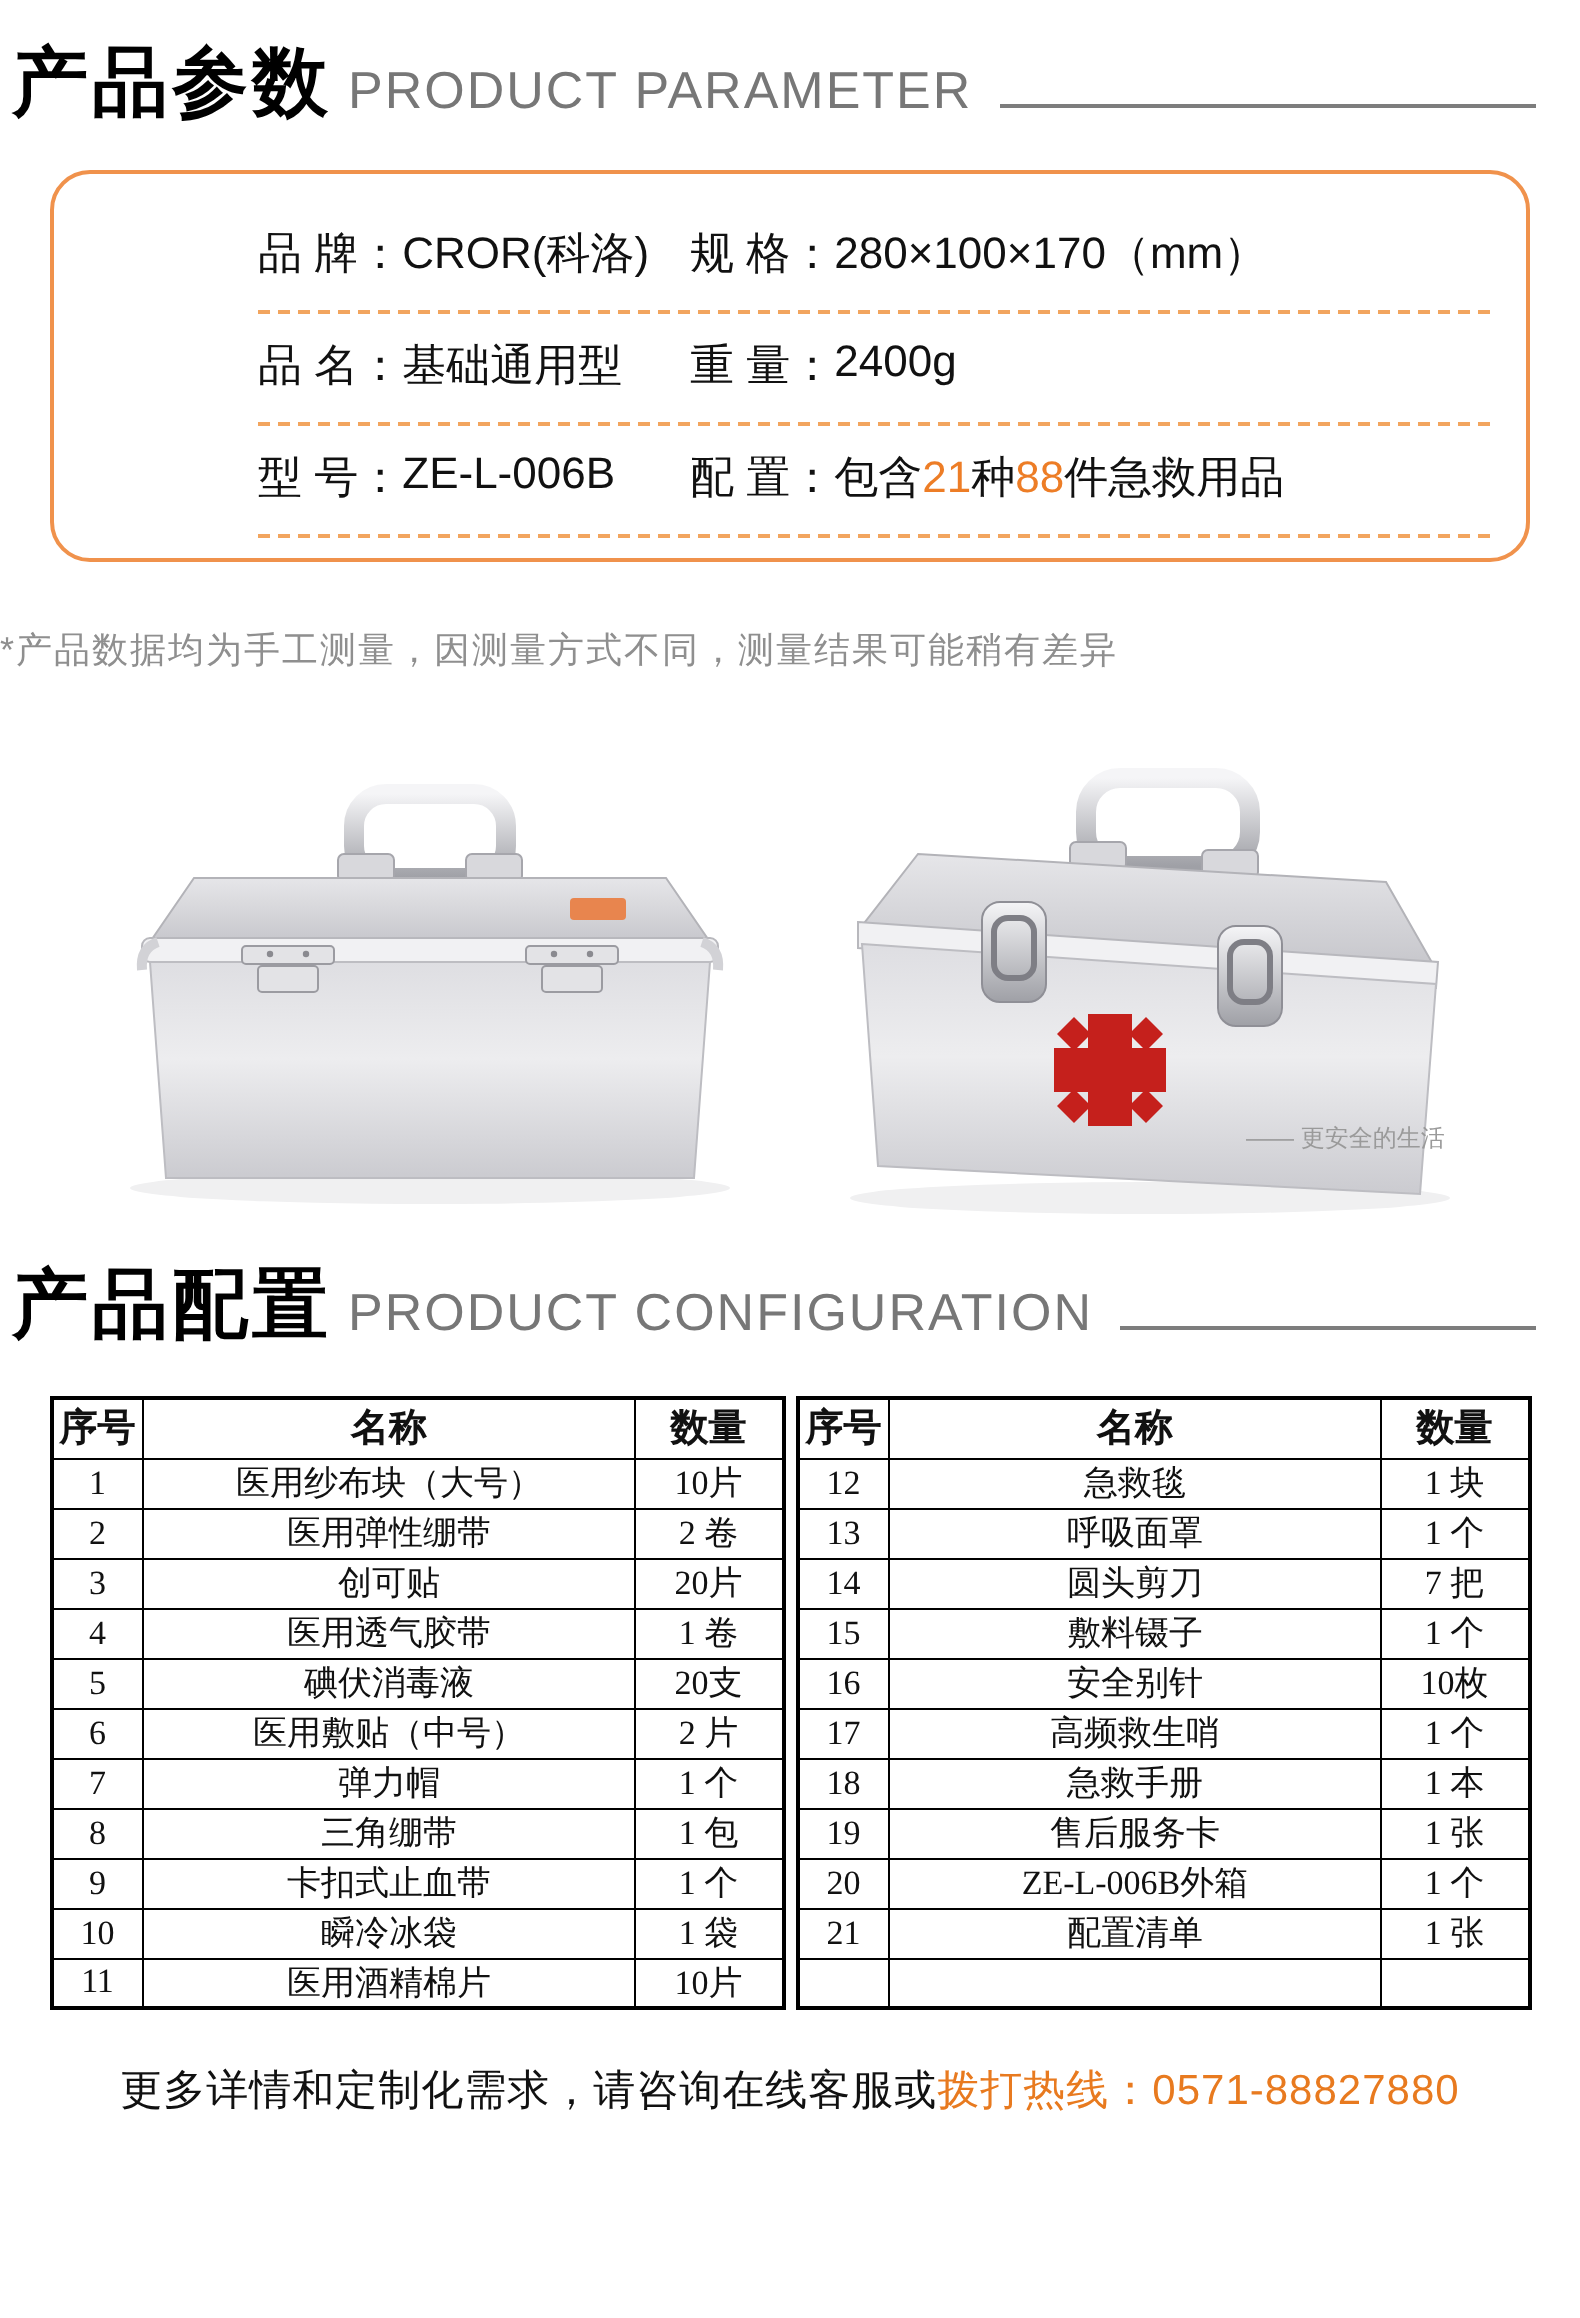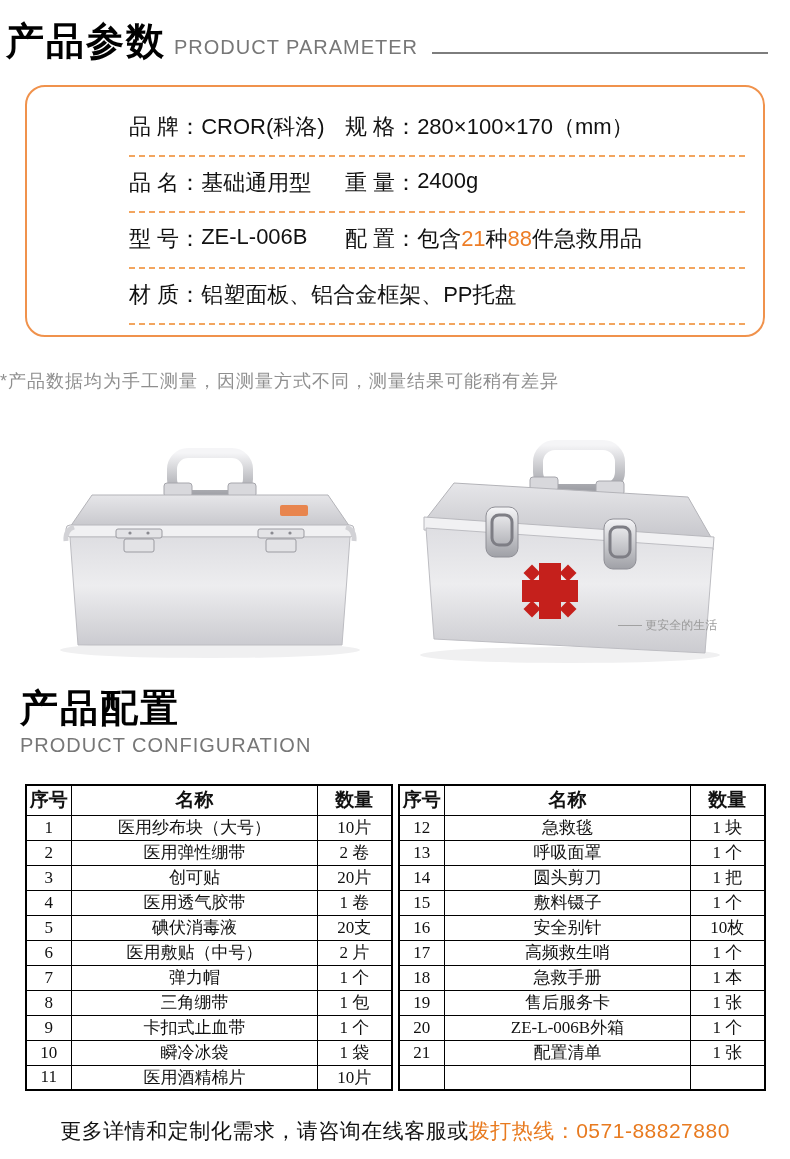--- a/index.html
+++ b/index.html
@@ -6,44 +6,44 @@
   body {
     width:790px; background:#fff;
     font-family:"Liberation Sans","DejaVu Sans",sans-serif;
     color:#111;
   }
   .page { position:relative; width:790px; height:1159px; background:#fff; overflow:hidden; }
 
   
   .sec-head { display:flex; align-items:baseline; padding:0 22px 0 6px; }
   .sec-head .zh { font-size:38px; font-weight:900; color:#000; letter-spacing:2px; }
-  .sec-head .en { font-size:20px; color:#777; margin-left:8px; letter-spacing:1px; white-space:nowrap; }
+  .sec-head .en { font-size:26px; color:#777; margin-left:8px; letter-spacing:1px; white-space:nowrap; }
   .sec-head .rule { flex:1; border-bottom:2px solid #7d7d7d; margin:0 0 5px 14px; }
   .head1 { padding-top:16px; }
-  .head2 { padding-top:14px;flex-direction:column; }
+  .head2 { padding-top:14px; }
 
   
   .spec-box {
     margin:18px 25px 0 25px;
     border:2px solid #F0924C; border-radius:20px;
     padding:14px 18px 10px 102px;
   }
   .spec-row { display:flex; border-bottom:2px dashed #F2A55F; padding:11px 0 13px; font-size:22px; }
   .spec-pair { display:flex; }
   .spec-pair.left { width:216px; flex:none; }
   .spec-pair.wide { width:auto; }
   .spec-label { white-space:pre; color:#111; }
   .spec-value { color:#111; }
   .orange { color:#ED7D26; }
 
   
   .note { color:#8f8f8f; font-size:18px; margin-top:32px; letter-spacing:1px; }
 
   
-  .photos { display:flex; justify-content:flex-start; padding:0 30px; margin-top:26px; }
+  .photos { display:flex; justify-content:center; padding:0 30px; margin-top:26px; }
   .photo { width:360px; height:250px; position:relative; }
 
   
   .tables { display:flex; justify-content:center; gap:5px; margin-top:20px; padding:0 17px; }
   table.cfg { border-collapse:collapse; width:368px; table-layout:fixed;
     font-family:"Liberation Serif","DejaVu Serif",serif; }
   table.cfg th, table.cfg td {
     border:1px solid #000; text-align:center; vertical-align:middle;
     font-size:17px; padding:0 2px; height:25px; overflow:hidden; white-space:nowrap;
   }
@@ -89,26 +89,20 @@
       </span>
     </div>
     <div class="spec-row">
       <span class="spec-pair left">
         <span class="spec-label">型 号：</span>
         <span class="spec-value">ZE-L-006B</span>
       </span>
       <span class="spec-pair">
         <span class="spec-label">配 置：</span>
         <span class="spec-value"><span>包含</span><span class="orange">21</span><span>种</span><span class="orange">88</span><span>件急救用品</span></span>
-      </span>
-    </div>
-    <div class="spec-row">
-      <span class="spec-pair wide">
-        <span class="spec-label">材 质：</span>
-        <span class="spec-value">铝塑面板、铝合金框架、PP托盘</span>
       </span>
     </div>
   </div>
 
   <div class="note">*产品数据均为手工测量，因测量方式不同，测量结果可能稍有差异</div>
 
   <div class="photos">
 
     <div class="photo">
       <svg width="360" height="250" viewBox="0 0 360 250">
@@ -270,21 +264,21 @@
             <td>1 块</td>
           </tr>
           <tr>
             <td>13</td>
             <td>呼吸面罩</td>
             <td>1 个</td>
           </tr>
           <tr>
             <td>14</td>
             <td>圆头剪刀</td>
-            <td>1 把</td>
+            <td>7 把</td>
           </tr>
           <tr>
             <td>15</td>
             <td>敷料镊子</td>
             <td>1 个</td>
           </tr>
           <tr>
             <td>16</td>
             <td>安全别针</td>
             <td>10枚</td>

